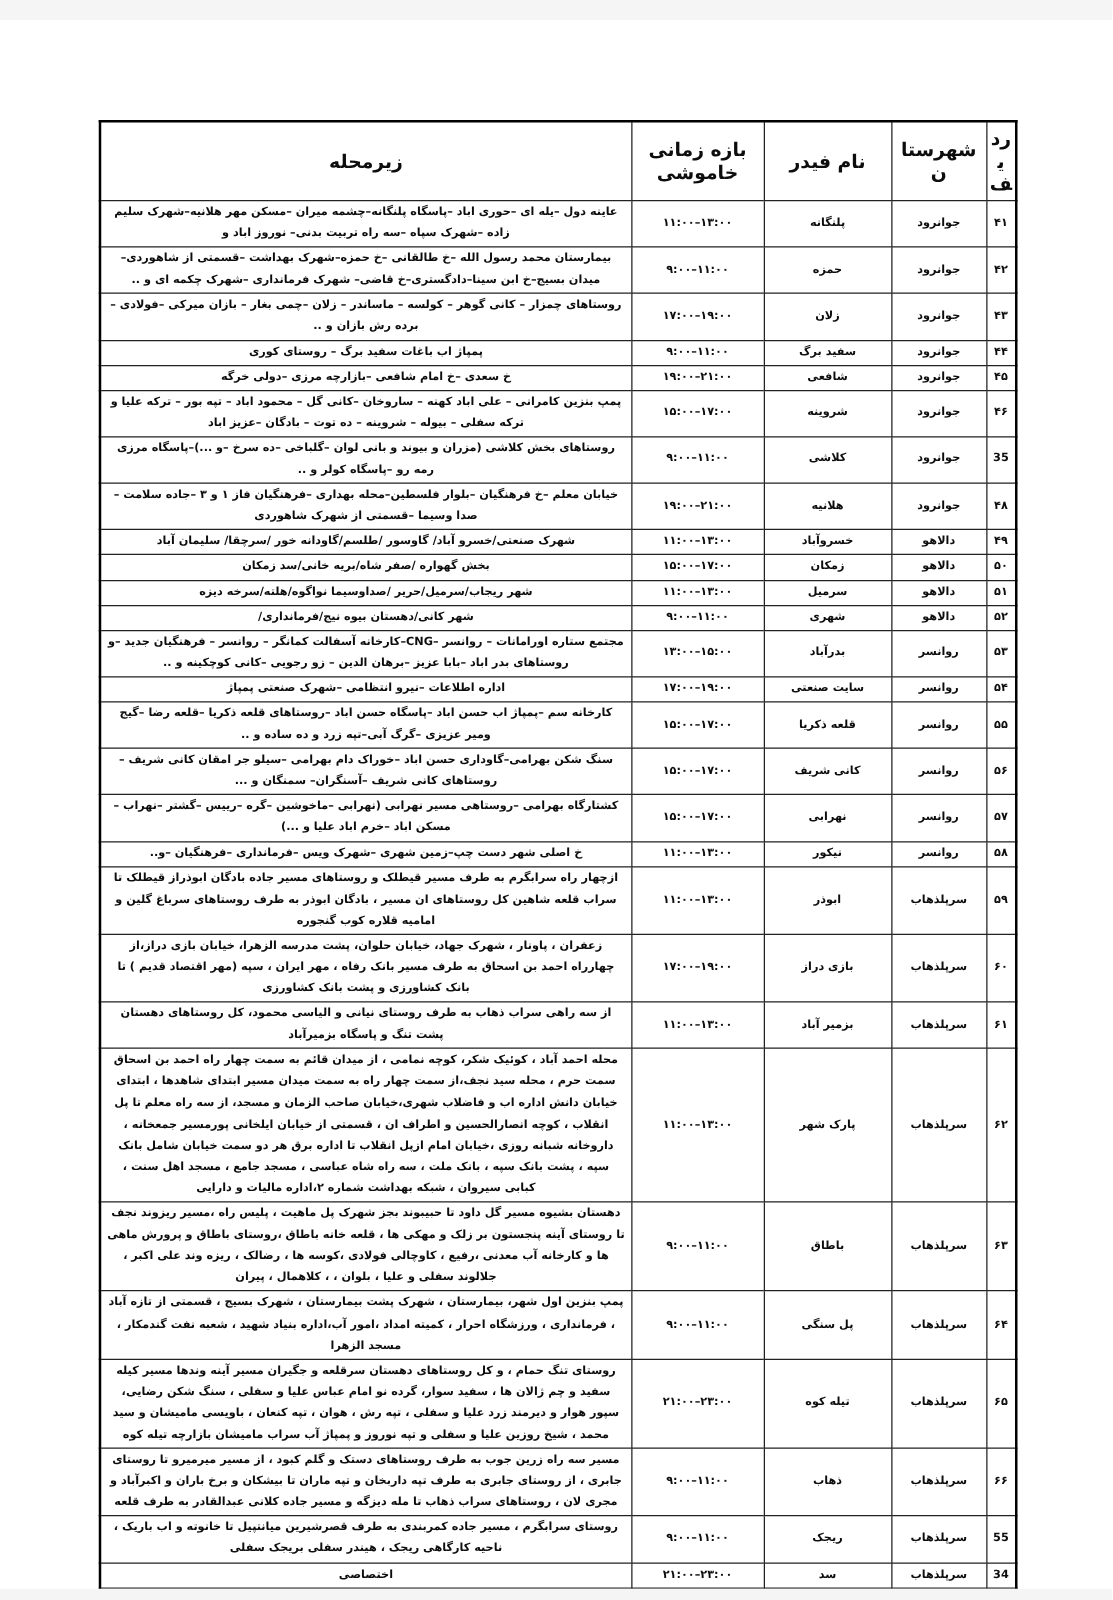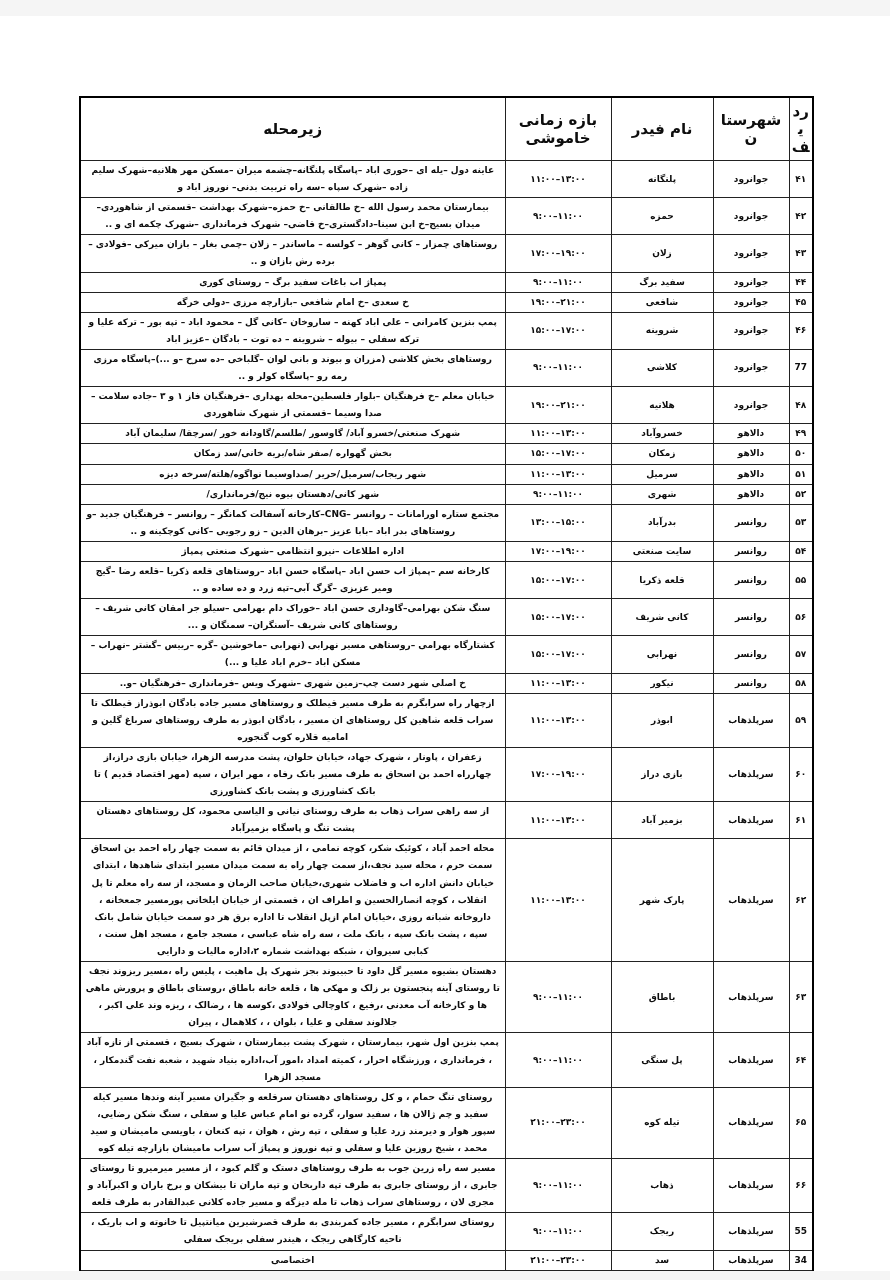--- a/index.html
+++ b/index.html
@@ -106,21 +106,21 @@
           <td>خ سعدی –خ امام شافعی –بازارچه مرزی –دولی خرگه</td>
         </tr>
         <tr>
           <td>۴۶</td>
           <td>جوانرود</td>
           <td>شروینه</td>
           <td class="time-cell">۱۵:۰۰–۱۷:۰۰</td>
           <td>پمپ بنزین کامرانی – علی اباد کهنه – ساروخان –کانی گل – محمود اباد – تپه بور – ترکه علیا و ترکه سفلی – بیوله – شروینه – ده توت – بادگان –عزیز اباد</td>
         </tr>
         <tr>
-          <td>77</td>
+          <td>35</td>
           <td>جوانرود</td>
           <td>کلاشی</td>
           <td class="time-cell">۹:۰۰–۱۱:۰۰</td>
           <td>روستاهای بخش کلاشی (مزران و بیوند و بانی لوان –گلباخی –ده سرخ –و ...)–پاسگاه مرزی رمه رو –پاسگاه کولر و ..</td>
         </tr>
         <tr>
           <td>۴۸</td>
           <td>جوانرود</td>
           <td>هلانیه</td>
           <td class="time-cell">۱۹:۰۰–۲۱:۰۰</td>

